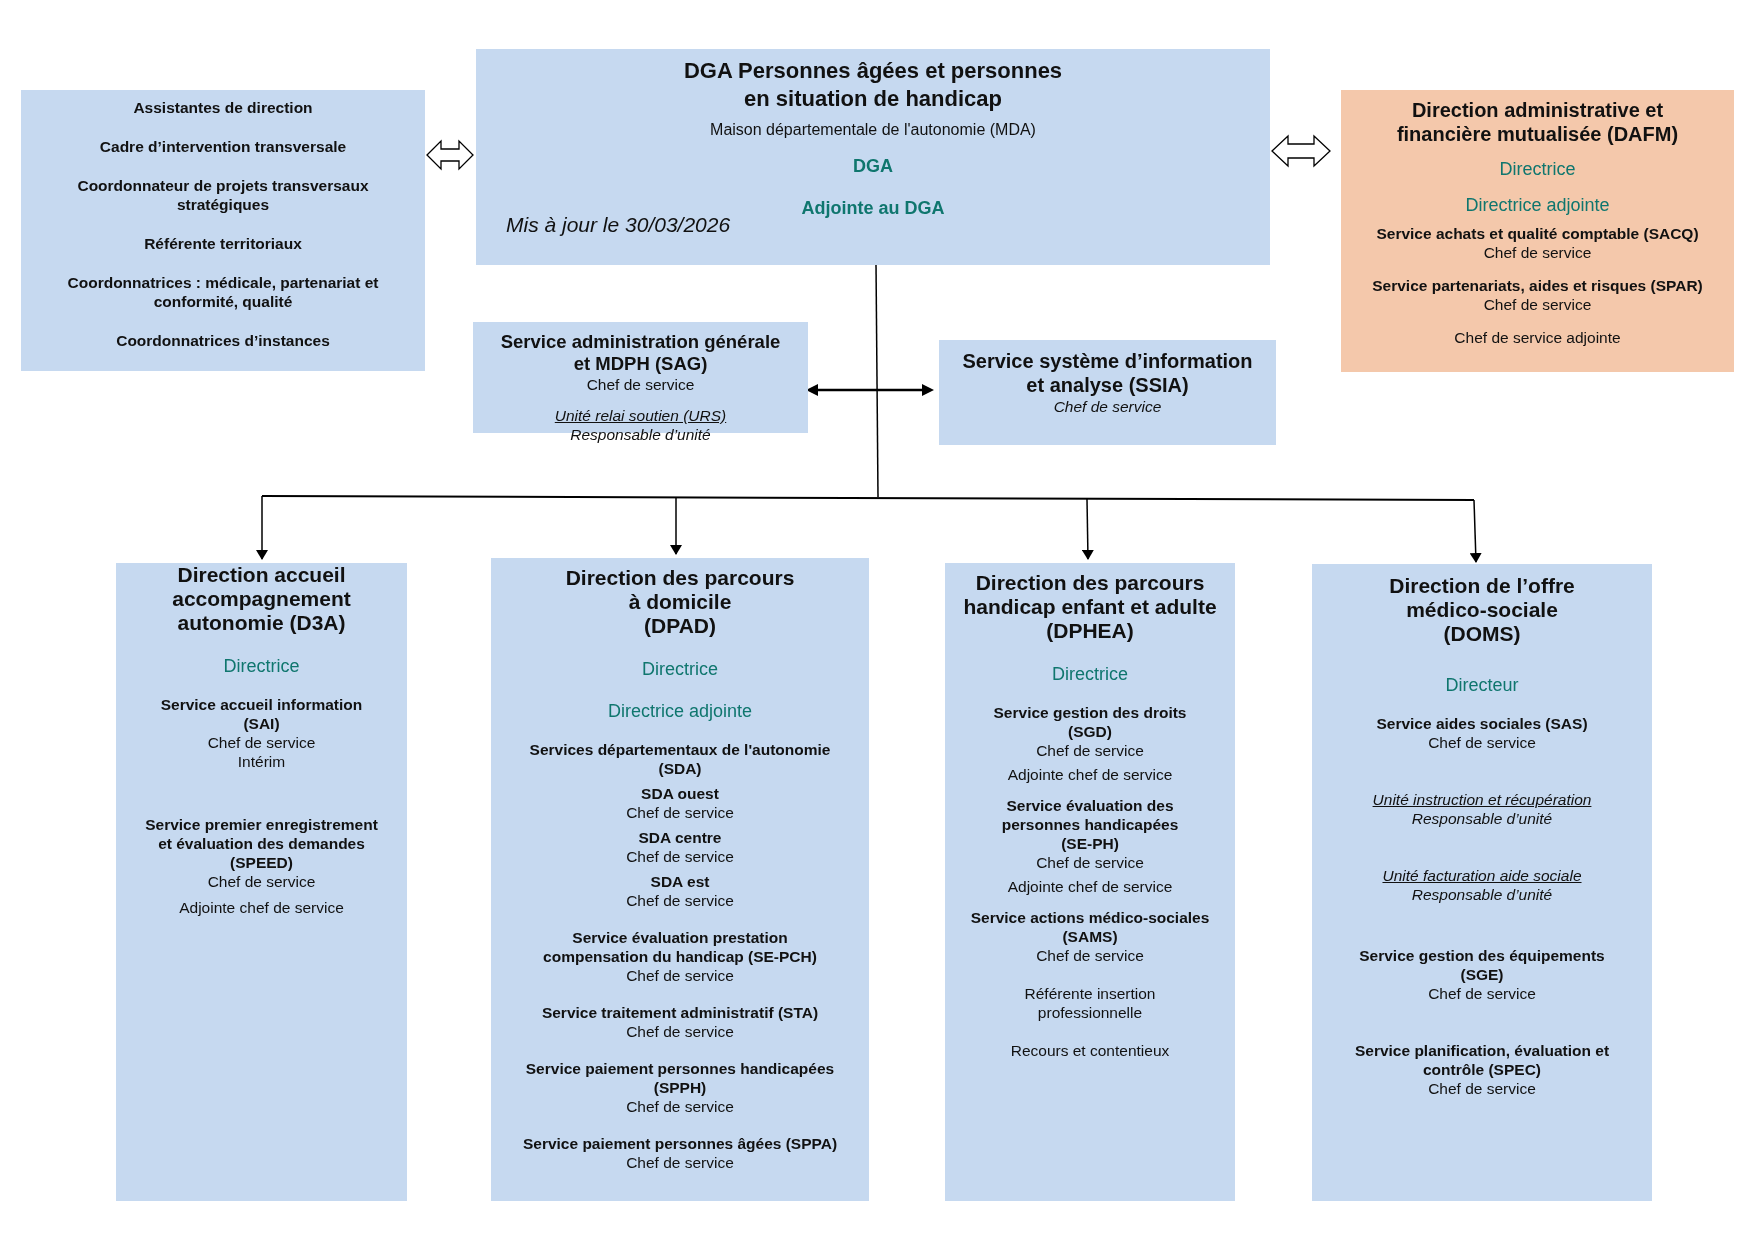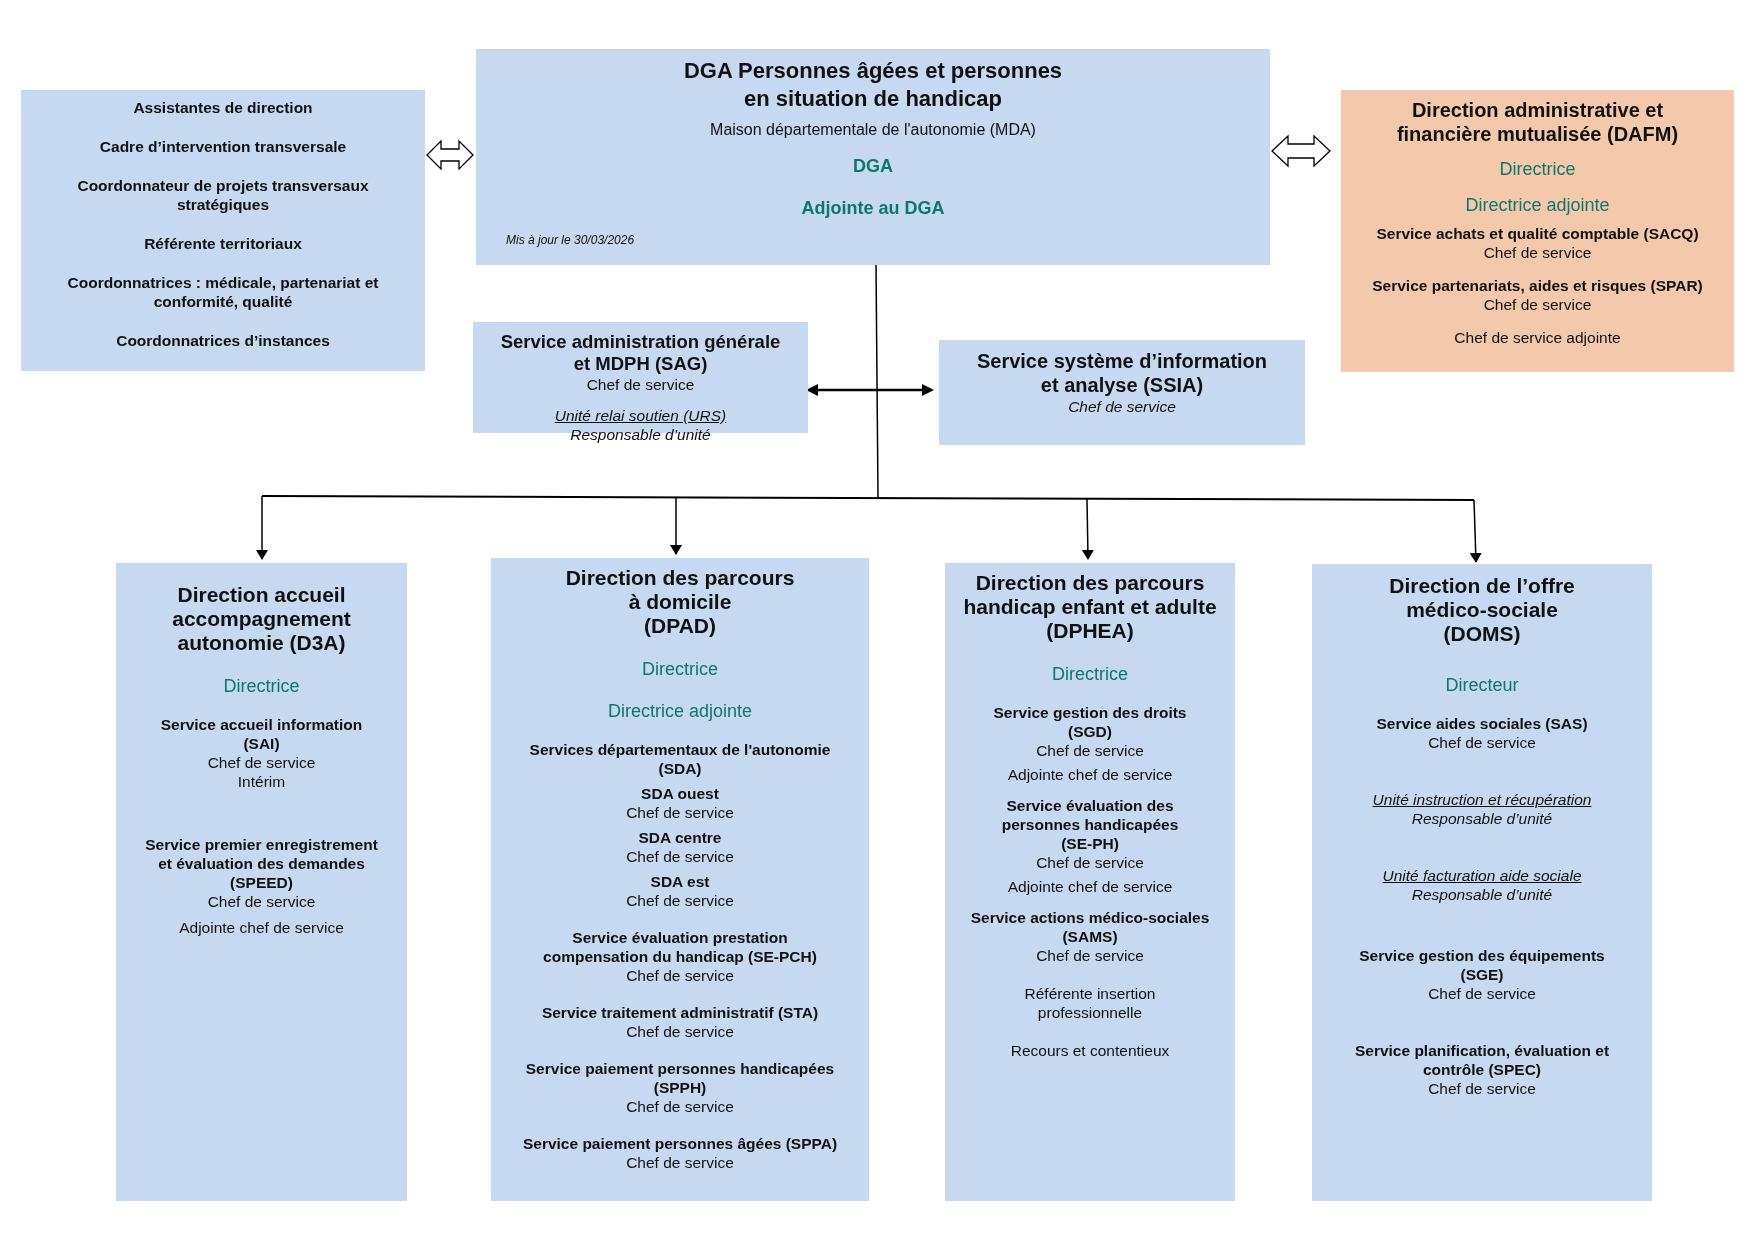--- a/index.html
+++ b/index.html
@@ -10,21 +10,21 @@
   .box.orange { background: #f4c8ab; }
   .t-title { font-weight: bold; font-size: 21px; line-height: 24px; }
   .t-sub { font-size: 16px; line-height: 26px; margin-top: 6px; }
   .role { color: #0f766e; font-size: 18px; line-height: 22px; }
   .role.bold { font-weight: bold; }
   .svc { font-weight: bold; font-size: 15.5px; line-height: 19px; }
   .plain { font-size: 15.5px; line-height: 19px; }
   .unit { font-style: italic; text-decoration: underline; font-size: 15.5px; line-height: 19px; }
   .ital { font-style: italic; font-size: 15.5px; line-height: 19px; }
   .lb { font-weight: bold; font-size: 15.5px; line-height: 19px; }
-  .updated { position: absolute; left: 30px; bottom: 18px; font-style: italic; font-size: 12px; }
+  .updated { position: absolute; left: 30px; bottom: 28px; font-style: italic; font-size: 21px; }
   svg.lines { position: absolute; left: 0; top: 0; width: 1755px; height: 1240px; pointer-events: none; }
 </style>
 </head>
 <body>
 
 <svg class="lines" viewBox="0 0 1755 1240">
   <defs>
     <marker id="arrowhead" markerWidth="10" markerHeight="12" refX="9" refY="6" orient="auto" markerUnits="userSpaceOnUse">
       <path d="M0,0 L10,6 L0,12 z" fill="#000"></path>
     </marker>
@@ -75,27 +75,27 @@
 </div>
 
 <div class="box" style="left:473px; top:322px; width:335px; height:111px; padding-top:9px;">
   <div class="t-title" style="font-size:18.5px; line-height:22px;">Service administration générale</div>
   <div class="t-title" style="font-size:18.5px; line-height:22px;">et MDPH (SAG)</div>
   <div class="plain">Chef de service</div>
   <div class="unit" style="margin-top:12px;">Unité relai soutien (URS)</div>
   <div class="ital">Responsable d’unité</div>
 </div>
 
-<div class="box" style="left:939px; top:340px; width:366px; height:105px; padding-top:9px;">
+<div class="box" style="left:939px; top:340px; width:337px; height:105px; padding-top:9px;">
   <div class="t-title" style="font-size:20px; line-height:24px;">Service système d’information</div>
   <div class="t-title" style="font-size:20px; line-height:24px;">et analyse (SSIA)</div>
   <div class="ital">Chef de service</div>
 </div>
 
-<div class="box" style="left:116px; top:563px; width:291px; height:638px; padding-top:20px;">
+<div class="box" style="left:116px; top:563px; width:291px; height:638px; padding-top:0;">
   <div class="t-title">Direction accueil</div>
   <div class="t-title">accompagnement</div>
   <div class="t-title">autonomie (D3A)</div>
   <div class="role" style="margin-top:20px;">Directrice</div>
   <div class="svc" style="margin-top:18px;">Service accueil information</div>
   <div class="svc">(SAI)</div>
   <div class="plain">Chef de service</div>
   <div class="plain">Intérim</div>
   <div class="svc" style="margin-top:44px;">Service premier enregistrement</div>
   <div class="svc">et évaluation des demandes</div>

